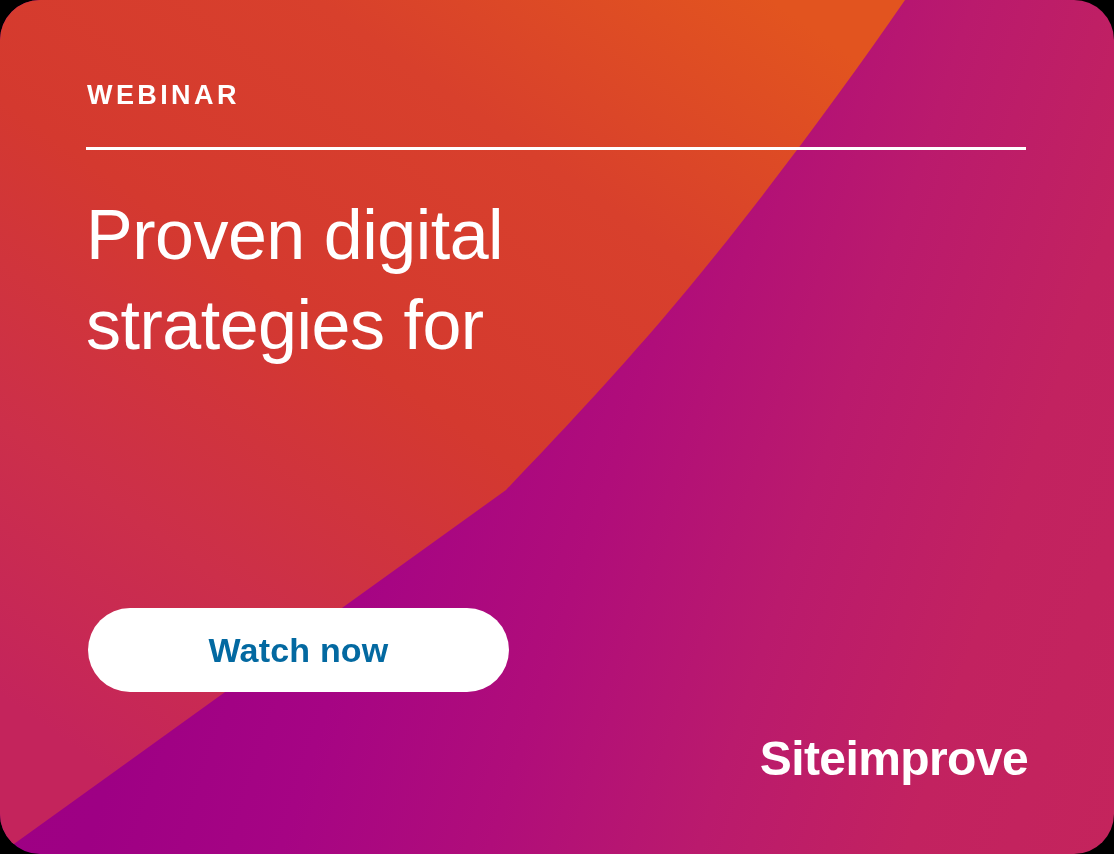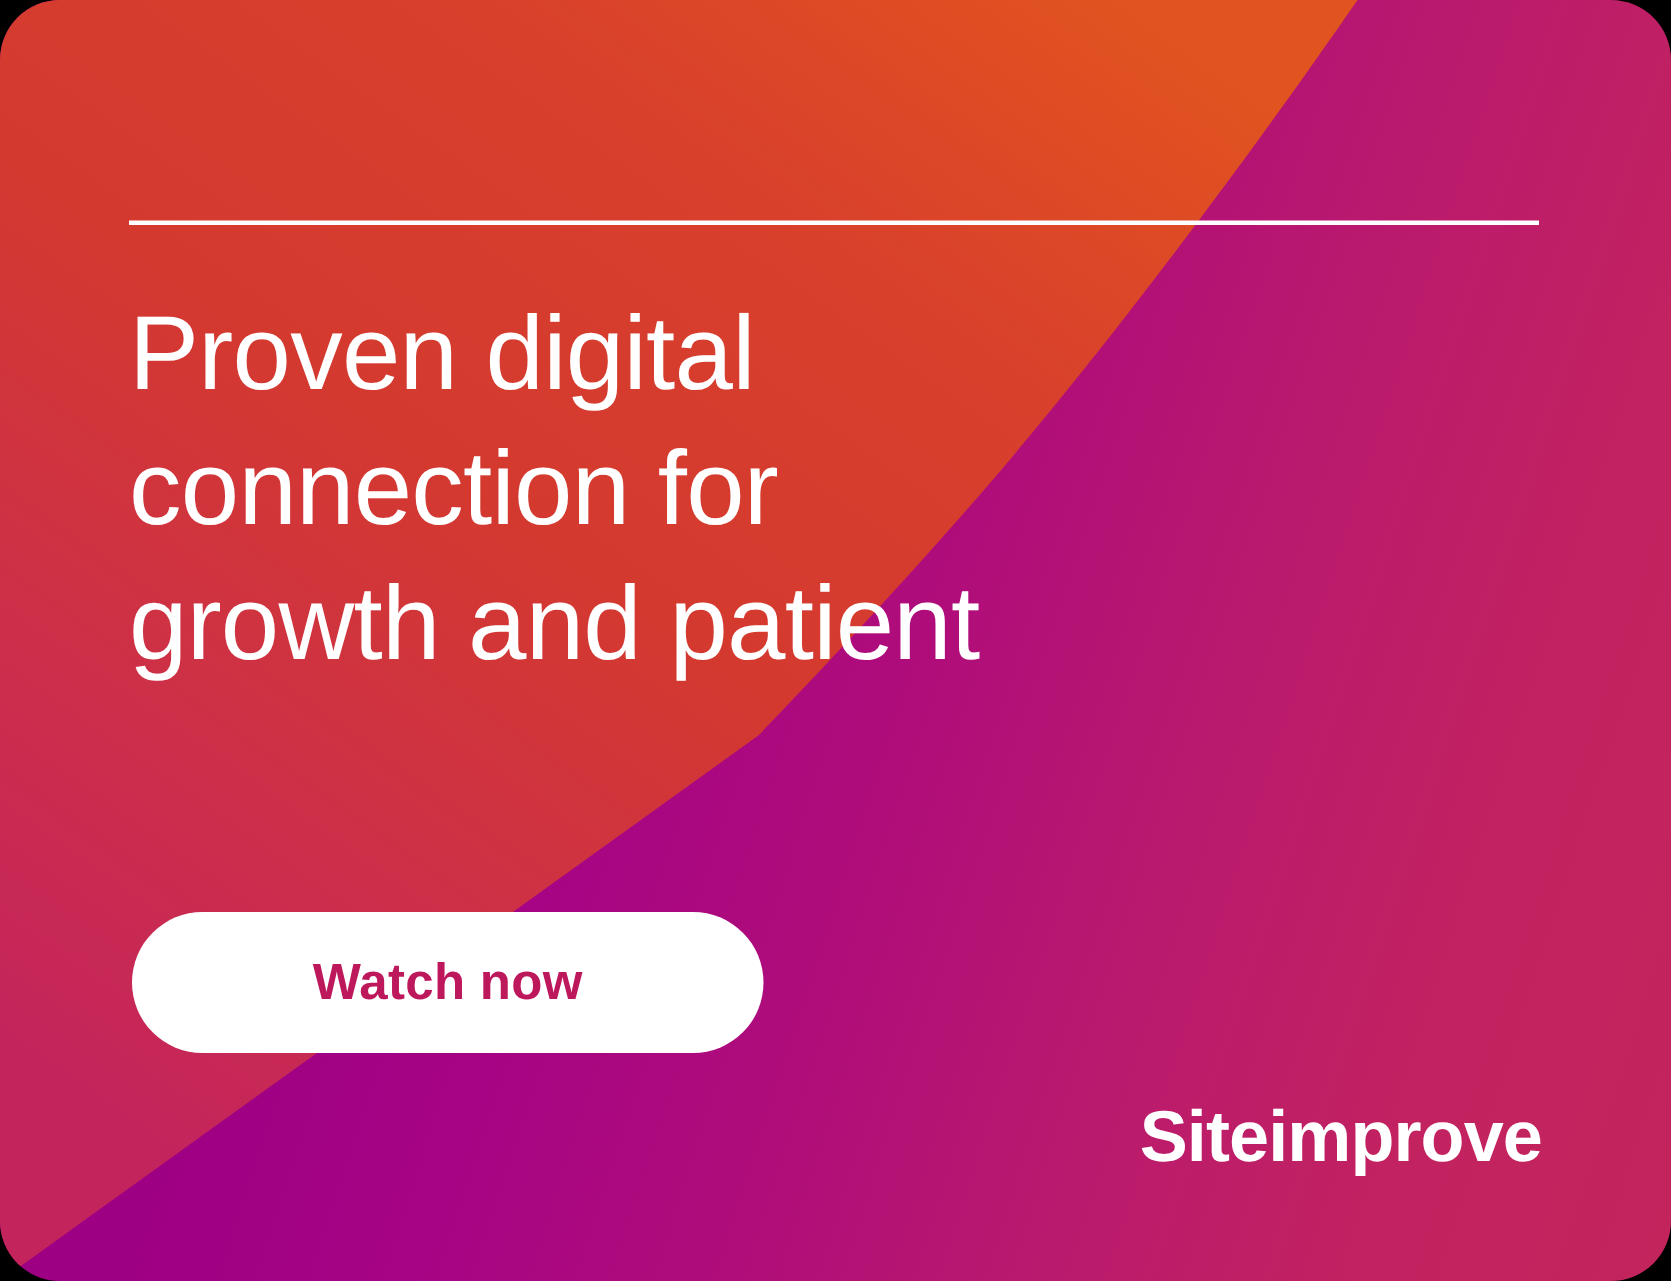--- a/index.html
+++ b/index.html
@@ -82,25 +82,25 @@
     line-height: 90px;
     letter-spacing: -0.5px;
   }
   .headline .ln { display: block; white-space: nowrap; }
 
   .cta {
     position: absolute;
     left: 88px;
     top: 608px;
     width: 421px;
-    height: 94px;
+    height: 84px;
     border: none;
     border-radius: 53px;
     background: #ffffff;
-    color: #be185d;
+    color: #0369a1;
     font-family: "Liberation Sans", sans-serif;
     font-size: 34px;
     font-weight: 700;
     letter-spacing: 0.2px;
     cursor: pointer;
     padding: 0;
     display: flex;
     align-items: center;
     justify-content: center;
   }
@@ -148,27 +148,27 @@
              Z" fill="none"></path>
     <path d="M 905 0
              C 836 100 744 224 660 322
              C 596 396 544 450 506 490
              L 0 854
              L 0 0 Z" fill="url(#swooshGrad)"></path>
   </svg>
 
   <div class="content">
 
+    <div class="eyebrow">WEBINAR</div>
 
     <div class="rule"></div>
 
     <div class="headline">
       <span class="ln">Proven digital</span>
-      <span class="ln">connection for</span>
-      <span class="ln">growth and patient</span>
+      <span class="ln">strategies for</span>
     </div>
 
     <button class="cta">Watch now</button>
 
     <div class="logo">Siteimprove</div>
 
   </div>
 </div>
 
 </body></html>

